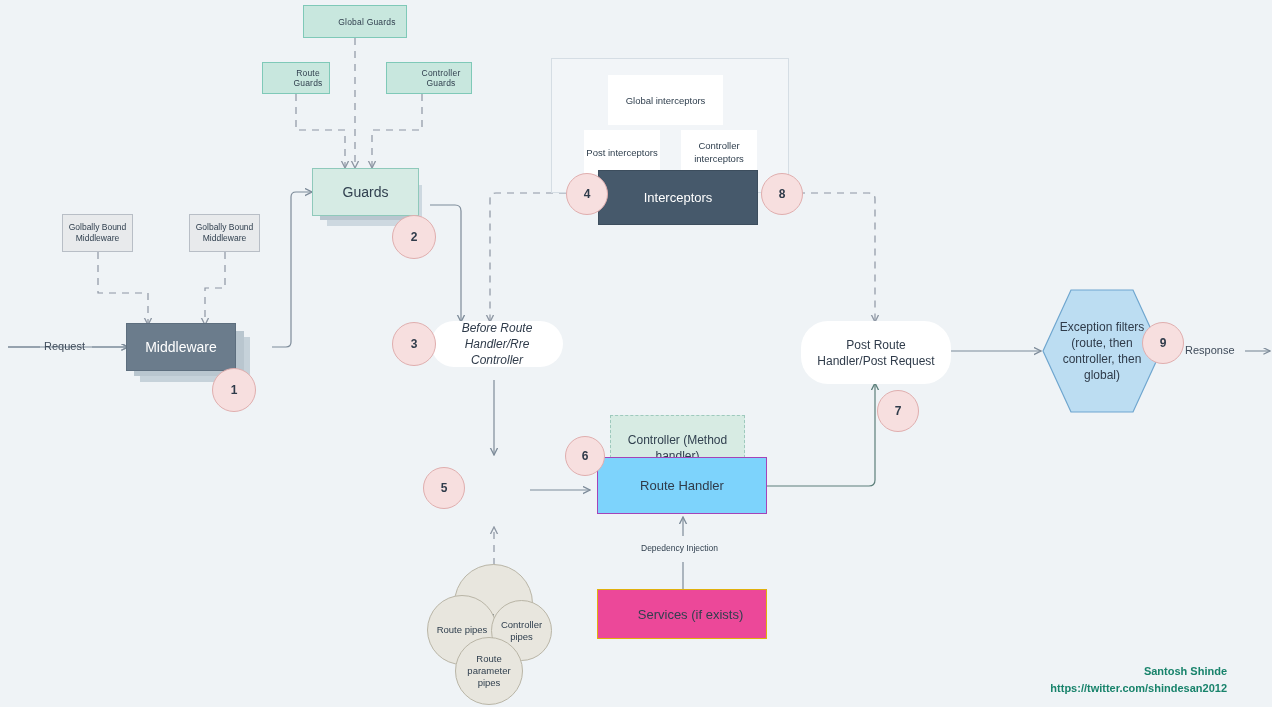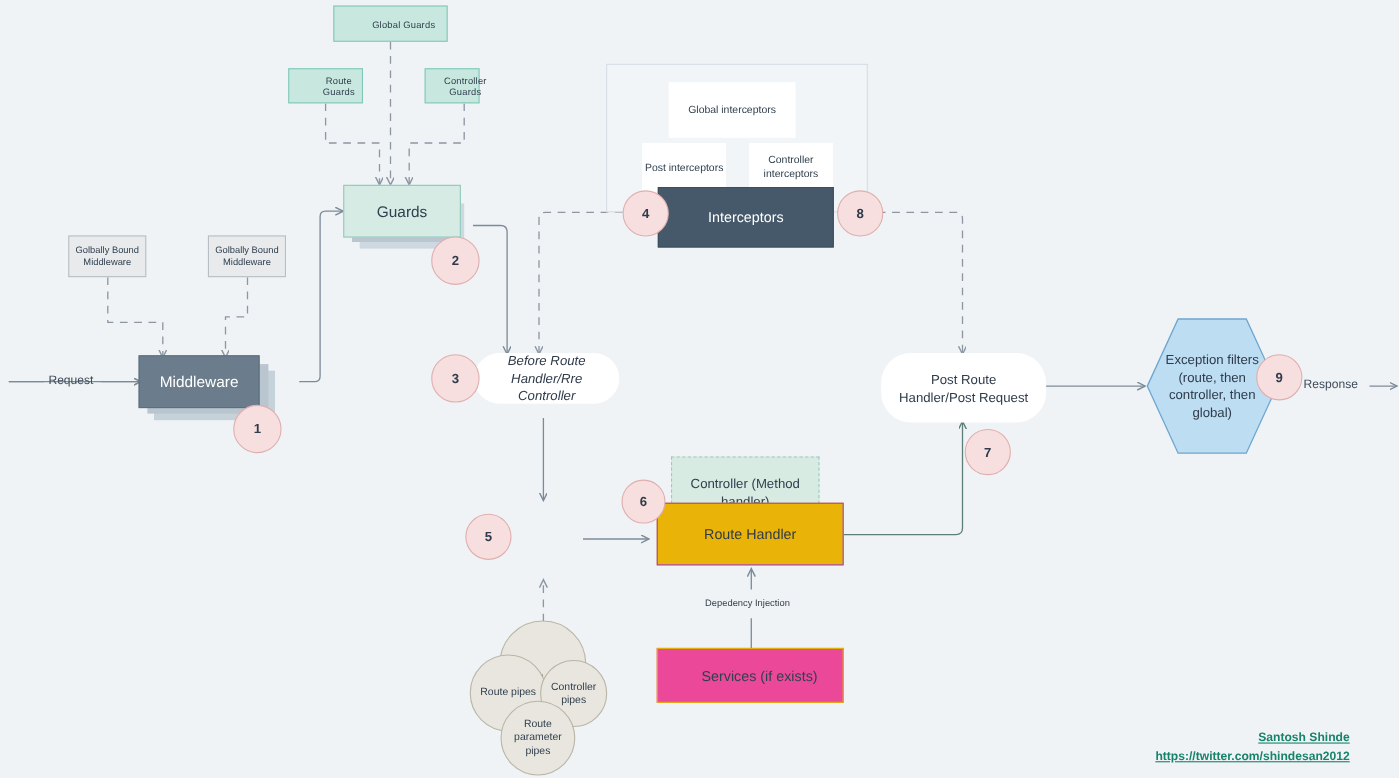--- a/index.html
+++ b/index.html
@@ -64,21 +64,21 @@
   .pipecircle {
     background: #e8e6de; border: 1px solid #b9b5a6; border-radius: 50%;
     font-size: 9.5px; color:#31404f; line-height: 12px;
   }
 
   .controller-dashed {
     background: #d7ebe3; border: 1px dashed #9ec9bd; font-size: 12px; color:#31404f;
     line-height: 16px;
   }
   .routehandler {
-    background: #eab308; border: 1px solid #a444b8; font-size: 13px; color:#2f3b4a;
+    background: #7dd3fc; border: 1px solid #a444b8; font-size: 13px; color:#2f3b4a;
   }
   .services {
     background: #ec4899; border: 1px solid #e0b00d; font-size: 13px; color:#31404f;padding-left:17px;
   }
 
   .hexwrap { position:absolute; }
   .hexwrap svg { display:block; }
   .hextext {
     position:absolute; inset:0; display:flex; align-items:center; justify-content:center;
     text-align:center; font-size: 12px; color:#2f3b4a; line-height:16px;
@@ -150,21 +150,21 @@
     <path d="M1163,351 L1181,351" stroke="#7d8b99" stroke-width="1.1" fill="none"></path>
     <path d="M1245,351 L1270,351" stroke="#7d8b99" stroke-width="1.1" fill="none" marker-end="url(#arrS)"></path>
   </svg>
 
   <div class="node guardbox" style="left:303px; top:5px; width:104px; height:33px;">
     <span>Global Guards</span>
   </div>
   <div class="node guardbox" style="left:262px; top:62px; width:68px; height:32px;">
     <span>Route Guards</span>
   </div>
-  <div class="node guardbox" style="left:386px; top:62px; width:50px; height:32px;">
+  <div class="node guardbox" style="left:386px; top:62px; width:86px; height:32px;">
     <span>Controller Guards</span>
   </div>
 
   <div class="node mwchip" style="left:62px; top:214px; width:71px; height:38px;">
     <span>Golbally Bound Middleware</span>
   </div>
   <div class="node mwchip" style="left:189px; top:214px; width:71px; height:38px;">
     <span>Golbally Bound Middleware</span>
   </div>
 
@@ -261,18 +261,18 @@
   <div class="marker" style="left:877px; top:390px; width:40px; height:40px;">
     <span>7</span>
   </div>
   <div class="marker" style="left:761px; top:173px; width:40px; height:40px;">
     <span>8</span>
   </div>
   <div class="marker" style="left:1142px; top:322px; width:40px; height:40px;">
     <span>9</span>
   </div>
 
-  <div class="footer" style="left:960px; top:663px; width:267px;text-decoration:underline;">
+  <div class="footer" style="left:960px; top:663px; width:267px;">
     <div>Santosh Shinde</div>
     <div>https://twitter.com/shindesan2012</div>
   </div>
 
 </div>
 
 </body></html>

